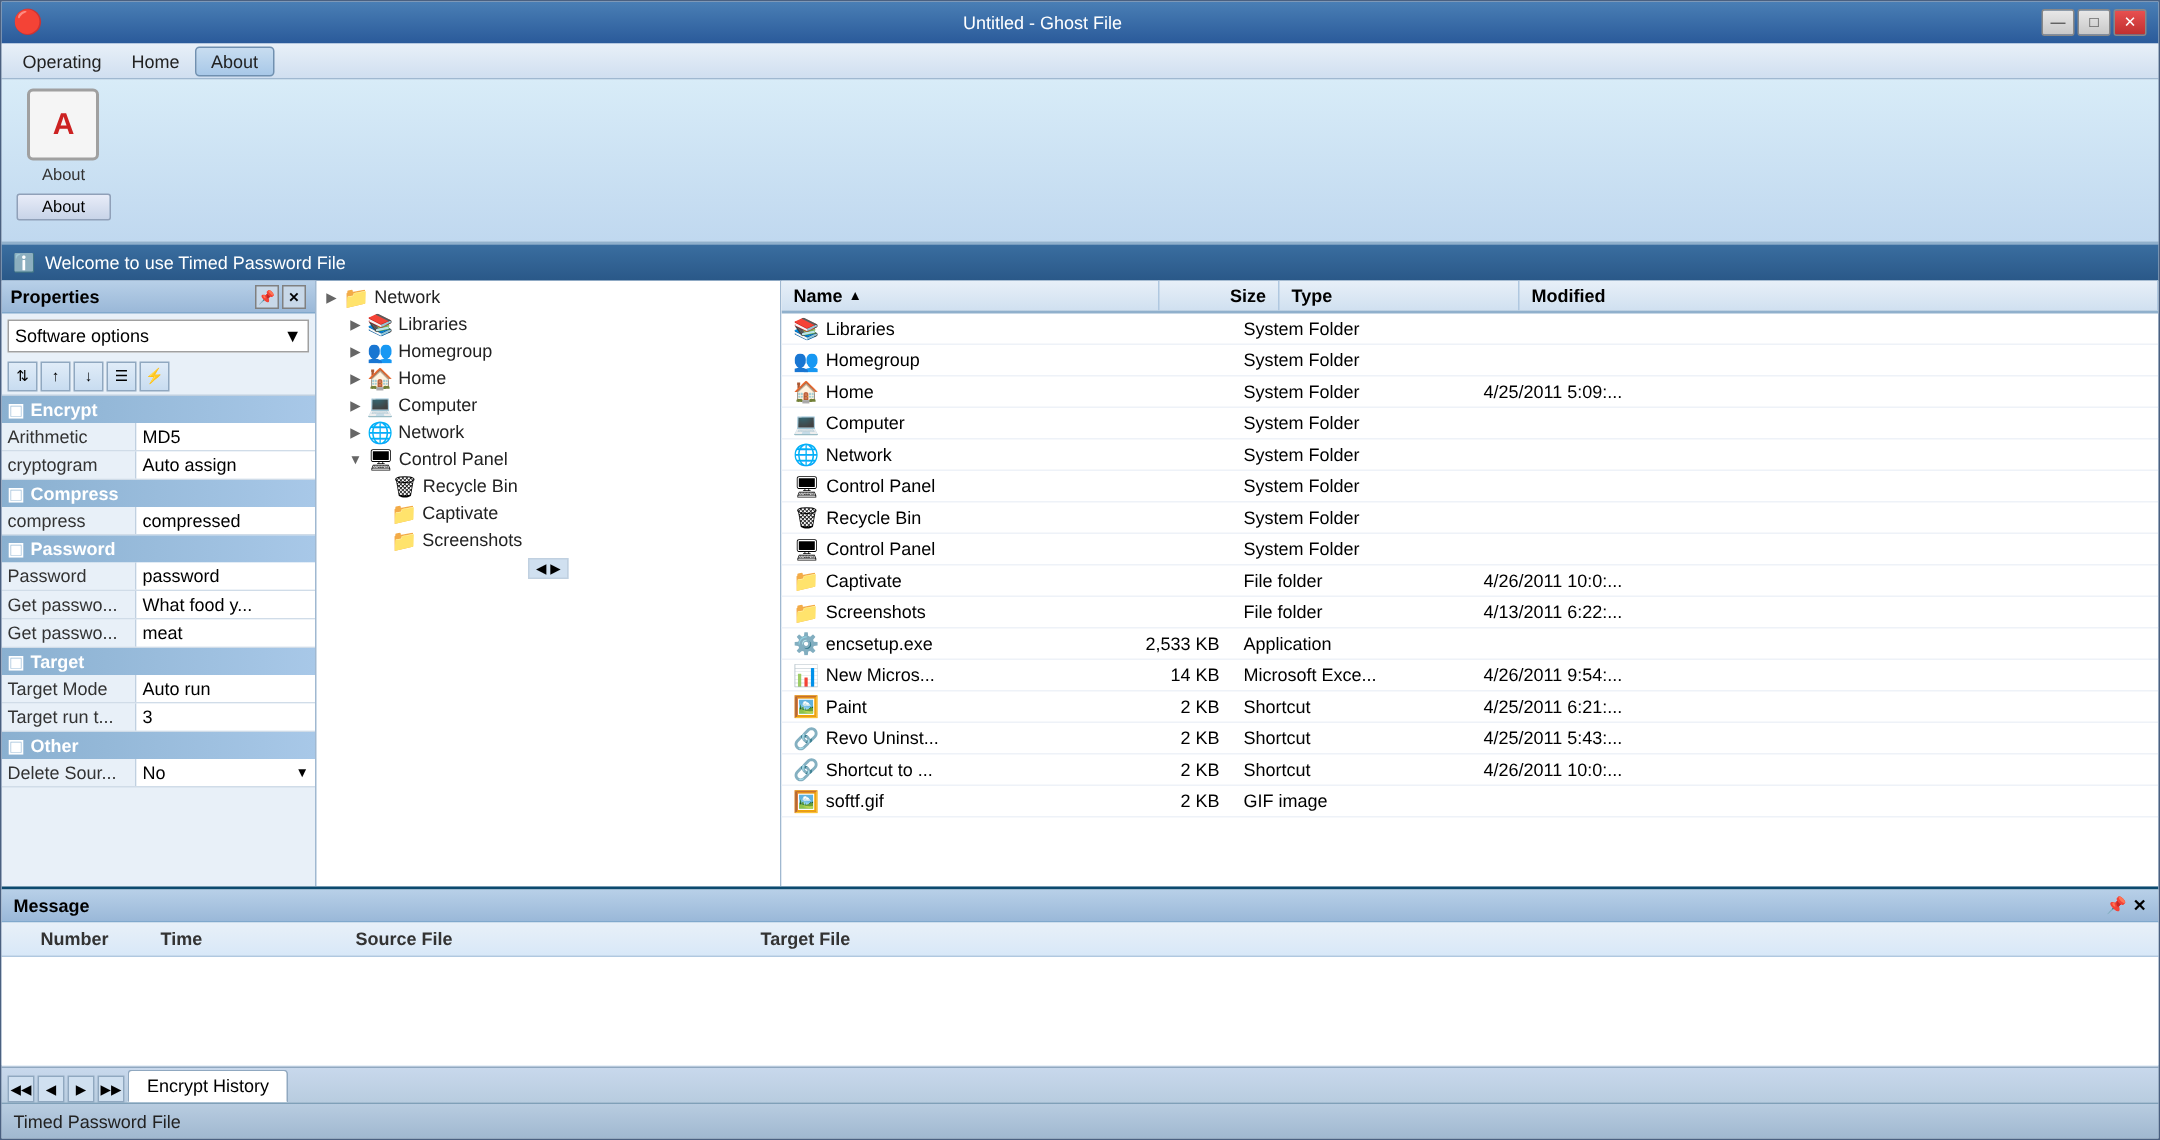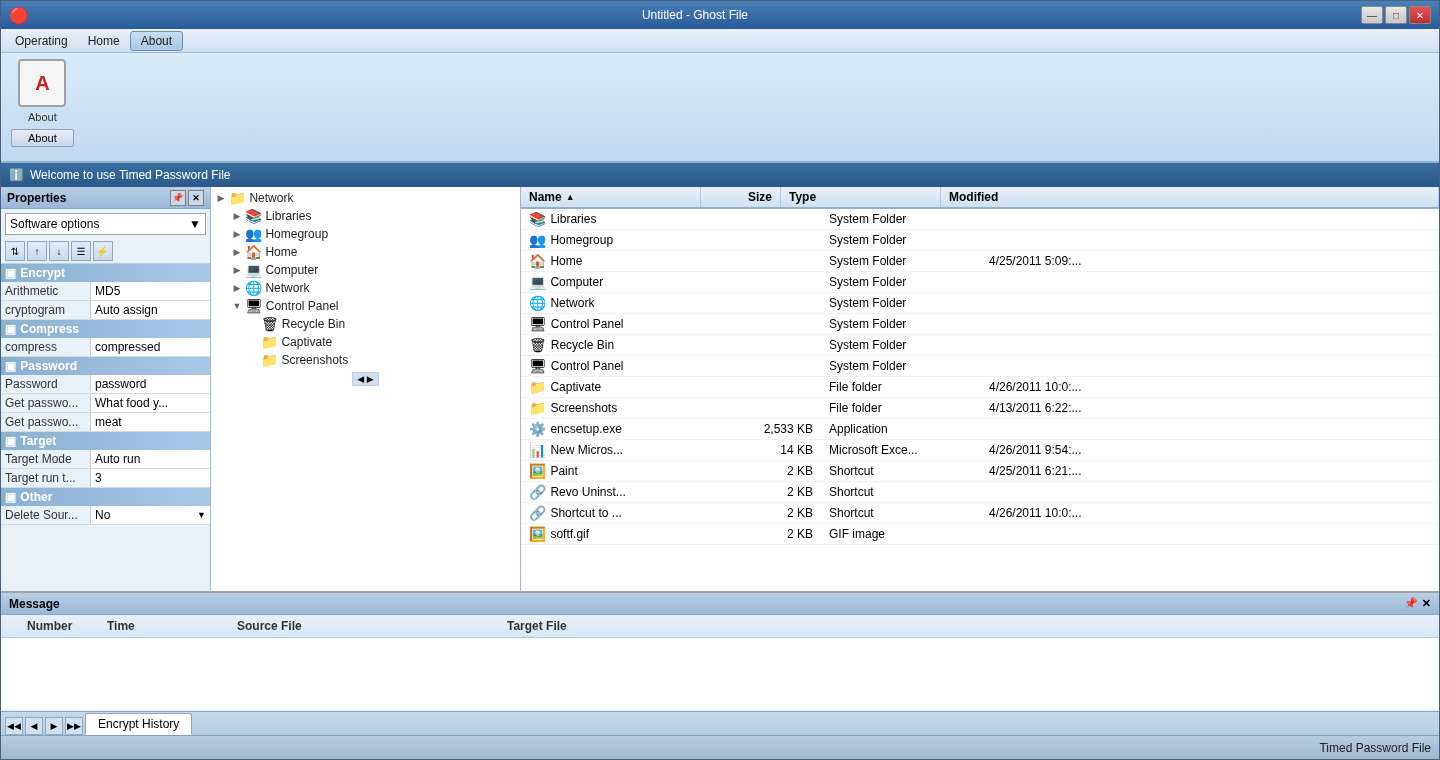--- a/index.html
+++ b/index.html
@@ -264,21 +264,21 @@
     }
     .file-row-modified {
       flex: 1;
       padding: 2px 8px;
     }
     .file-icon { font-size: 14px; }
 
     
     .message-panel {
       background: #e8f0f8;
-      border-top: 2px solid #a3a3a3;
+      border-top: 2px solid #0c4a6e;
       height: 120px;
       flex-shrink: 0;
     }
     .message-header {
       background: linear-gradient(to bottom, #b8d0e8, #9ab8d8);
       height: 22px;
       display: flex;
       align-items: center;
       justify-content: space-between;
       padding: 0 8px;
@@ -337,21 +337,20 @@
     
     .status-bar {
       background: linear-gradient(to bottom, #b8cce0, #a0b8d0);
       height: 24px;
       display: flex;
       align-items: center;
       padding: 0 8px;
       font-size: 12px;
       color: #222;
       border-top: 1px solid #80a0b8;
-      justify-content: flex-end;
     }
 
     
     .app-window {
       width: 1440px;
       height: 760px;
       border: 1px solid #4a6080;
       overflow: hidden;
       display: flex;
       flex-direction: column;
@@ -561,21 +560,21 @@
           <span class="tree-label">Screenshots</span>
         </div>
 
         <div style="height:20px;display:flex;align-items:center;justify-content:center;margin-top:auto;">
           <div style="display:flex;gap:2px;border:1px solid #c0d0e0;background:#d0e0f0;padding:1px 4px;font-size:9px;">◀ ▶</div>
         </div>
       </div>
 
       <div class="file-list">
         <div class="file-list-header">
-          <div class="file-list-header-cell" style="width:180px;">
+          <div class="file-list-header-cell" style="width:252px;">
             <span>Name</span>
             <span class="sort-arrow">▲</span>
           </div>
           <div class="file-list-header-cell" style="width:80px;justify-content:flex-end;">
             <span>Size</span>
           </div>
           <div class="file-list-header-cell" style="width:160px;">
             <span>Type</span>
           </div>
           <div class="file-list-header-cell" style="flex:1;">
@@ -657,20 +656,21 @@
         <div class="file-row">
           <div class="file-row-name" style="width:220px;"><span class="file-icon">🖼️</span>Paint</div>
           <div class="file-row-size" style="width:80px;text-align:right;padding-right:8px;">2 KB</div>
           <div class="file-row-type" style="width:160px;">Shortcut</div>
           <div class="file-row-modified">4/25/2011 6:21:...</div>
         </div>
         <div class="file-row">
           <div class="file-row-name" style="width:220px;"><span class="file-icon">🔗</span>Revo Uninst...</div>
           <div class="file-row-size" style="width:80px;text-align:right;padding-right:8px;">2 KB</div>
           <div class="file-row-type" style="width:160px;">Shortcut</div>
+          <div class="file-row-modified">4/25/2011 5:43:...</div>
         </div>
         <div class="file-row">
           <div class="file-row-name" style="width:220px;"><span class="file-icon">🔗</span>Shortcut to ...</div>
           <div class="file-row-size" style="width:80px;text-align:right;padding-right:8px;">2 KB</div>
           <div class="file-row-type" style="width:160px;">Shortcut</div>
           <div class="file-row-modified">4/26/2011 10:0:...</div>
         </div>
         <div class="file-row">
           <div class="file-row-name" style="width:220px;"><span class="file-icon">🖼️</span>softf.gif</div>
           <div class="file-row-size" style="width:80px;text-align:right;padding-right:8px;">2 KB</div>

